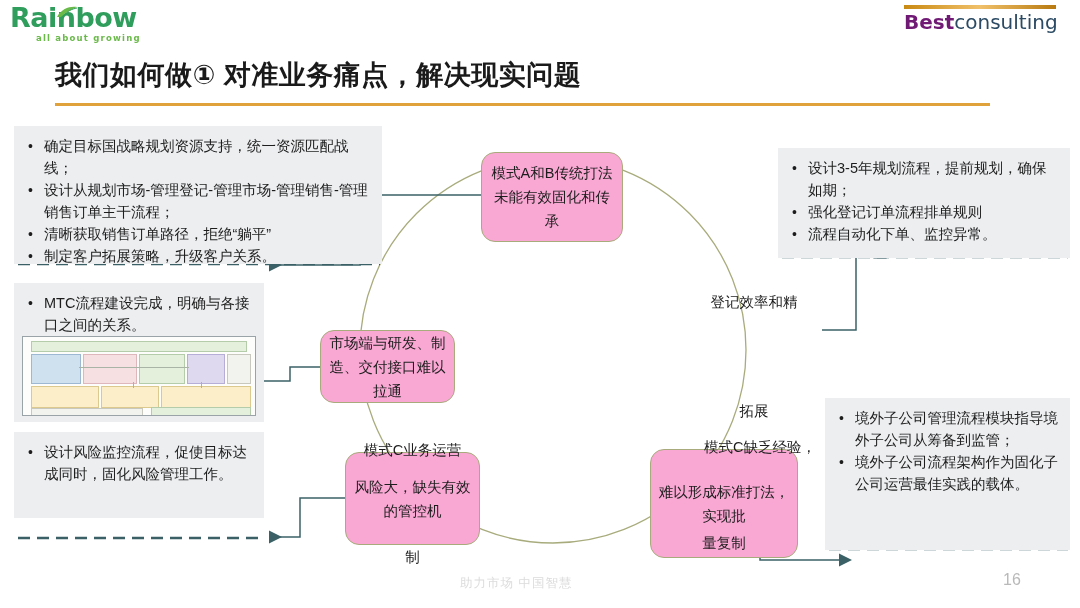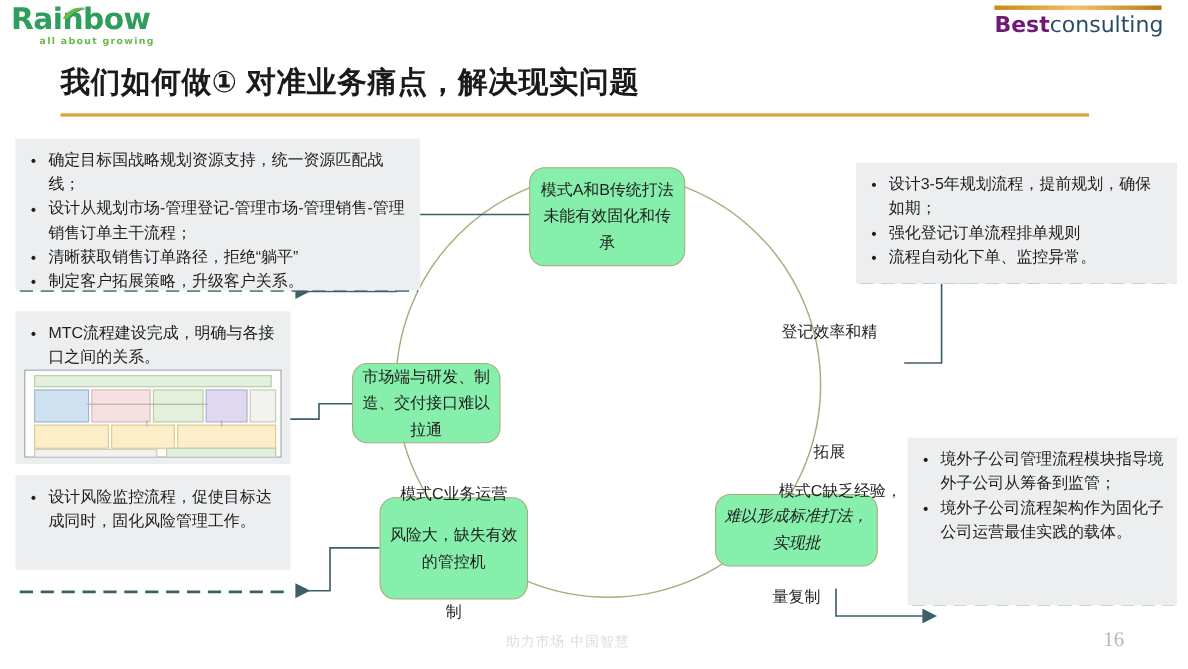--- a/index.html
+++ b/index.html
@@ -164,39 +164,39 @@
     position: absolute;
     left: 0;
     top: 0;
     width: 1080px;
     height: 608px;
     pointer-events: none;
   }
 
   .nodebox {
     position: absolute;
-    background: #86efac;
+    background: #f9a8d4;
     border: 1.4px solid #a8ac7c;
     border-radius: 14px;
     box-sizing: border-box;
     display: flex;
     align-items: center;
     justify-content: center;
     text-align: center;
     font-size: 14.5px;
     line-height: 24px;
     color: #1d1d1d;
     padding: 3px 6px;
   }
 
   #node-top    { left: 481px; top: 152px; width: 142px; height: 90px; }
   #node-left   { left: 320px; top: 330px; width: 135px; height: 73px; }
   #node-right  { left: 686px; top: 304px; width: 136px; height: 96px; }
   #node-bleft  { left: 345px; top: 452px; width: 135px; height: 93px; }
-  #node-bright { left: 650px; top: 449px; width: 148px; height: 66px; font-style: italic; }
+  #node-bright { left: 650px; top: 449px; width: 148px; height: 109px; }
 
   
   .overflow-line {
     position: absolute;
     font-size: 14.5px;
     line-height: 24px;
     color: #1d1d1d;
     text-align: center;
     white-space: nowrap;
   }
@@ -207,23 +207,23 @@
     left: 460px;
     top: 575px;
     font-size: 12.5px;
     color: #dcdcdc;
     letter-spacing: 1px;
   }
   .page-num {
     position: absolute;
     left: 1003px;
     top: 571px;
-    font-size: 19px;
+    font-size: 16px;
     color: #b9b9b9;
-    font-family: Liberation Serif, serif;
+    font-family: Liberation Sans, sans-serif;
   }
 </style>
 </head>
 <body>
 
 <div id="slide">
 
   <div class="logo-rainbow">
     <svg class="logo-leaf" viewBox="0 0 22 12">
       <path d="M1 11 C6 2, 14 0, 21 1 C16 3, 10 6, 5 11 Z" fill="#6aba4a"></path>
@@ -335,19 +335,19 @@
   <div class="nodebox" id="node-left">市场端与研发、制造、交付接口难以拉通</div>
 
   <div class="overflow-line" style="left:686px; top:290px; width:136px;">登记效率和精</div>
   <div class="overflow-line" style="left:686px; top:399px; width:136px;">拓展</div>
 
   <div class="nodebox" id="node-bleft">风险大，缺失有效的管控机</div>
   <div class="overflow-line" style="left:345px; top:438px; width:135px;">模式C业务运营</div>
   <div class="overflow-line" style="left:345px; top:545px; width:135px;">制</div>
 
   <div class="nodebox" id="node-bright">难以形成标准打法，实现批</div>
-  <div class="overflow-line" style="left:662px; top:435px; width:158px;text-align:right;">模式C缺乏经验，</div>
+  <div class="overflow-line" style="left:681px; top:435px; width:158px;">模式C缺乏经验，</div>
   <div class="overflow-line" style="left:650px; top:531px; width:148px;">量复制</div>
 
   <div class="footer-text">助力市场 中国智慧</div>
   <div class="page-num">16</div>
 
 </div>
 
 </body></html>

